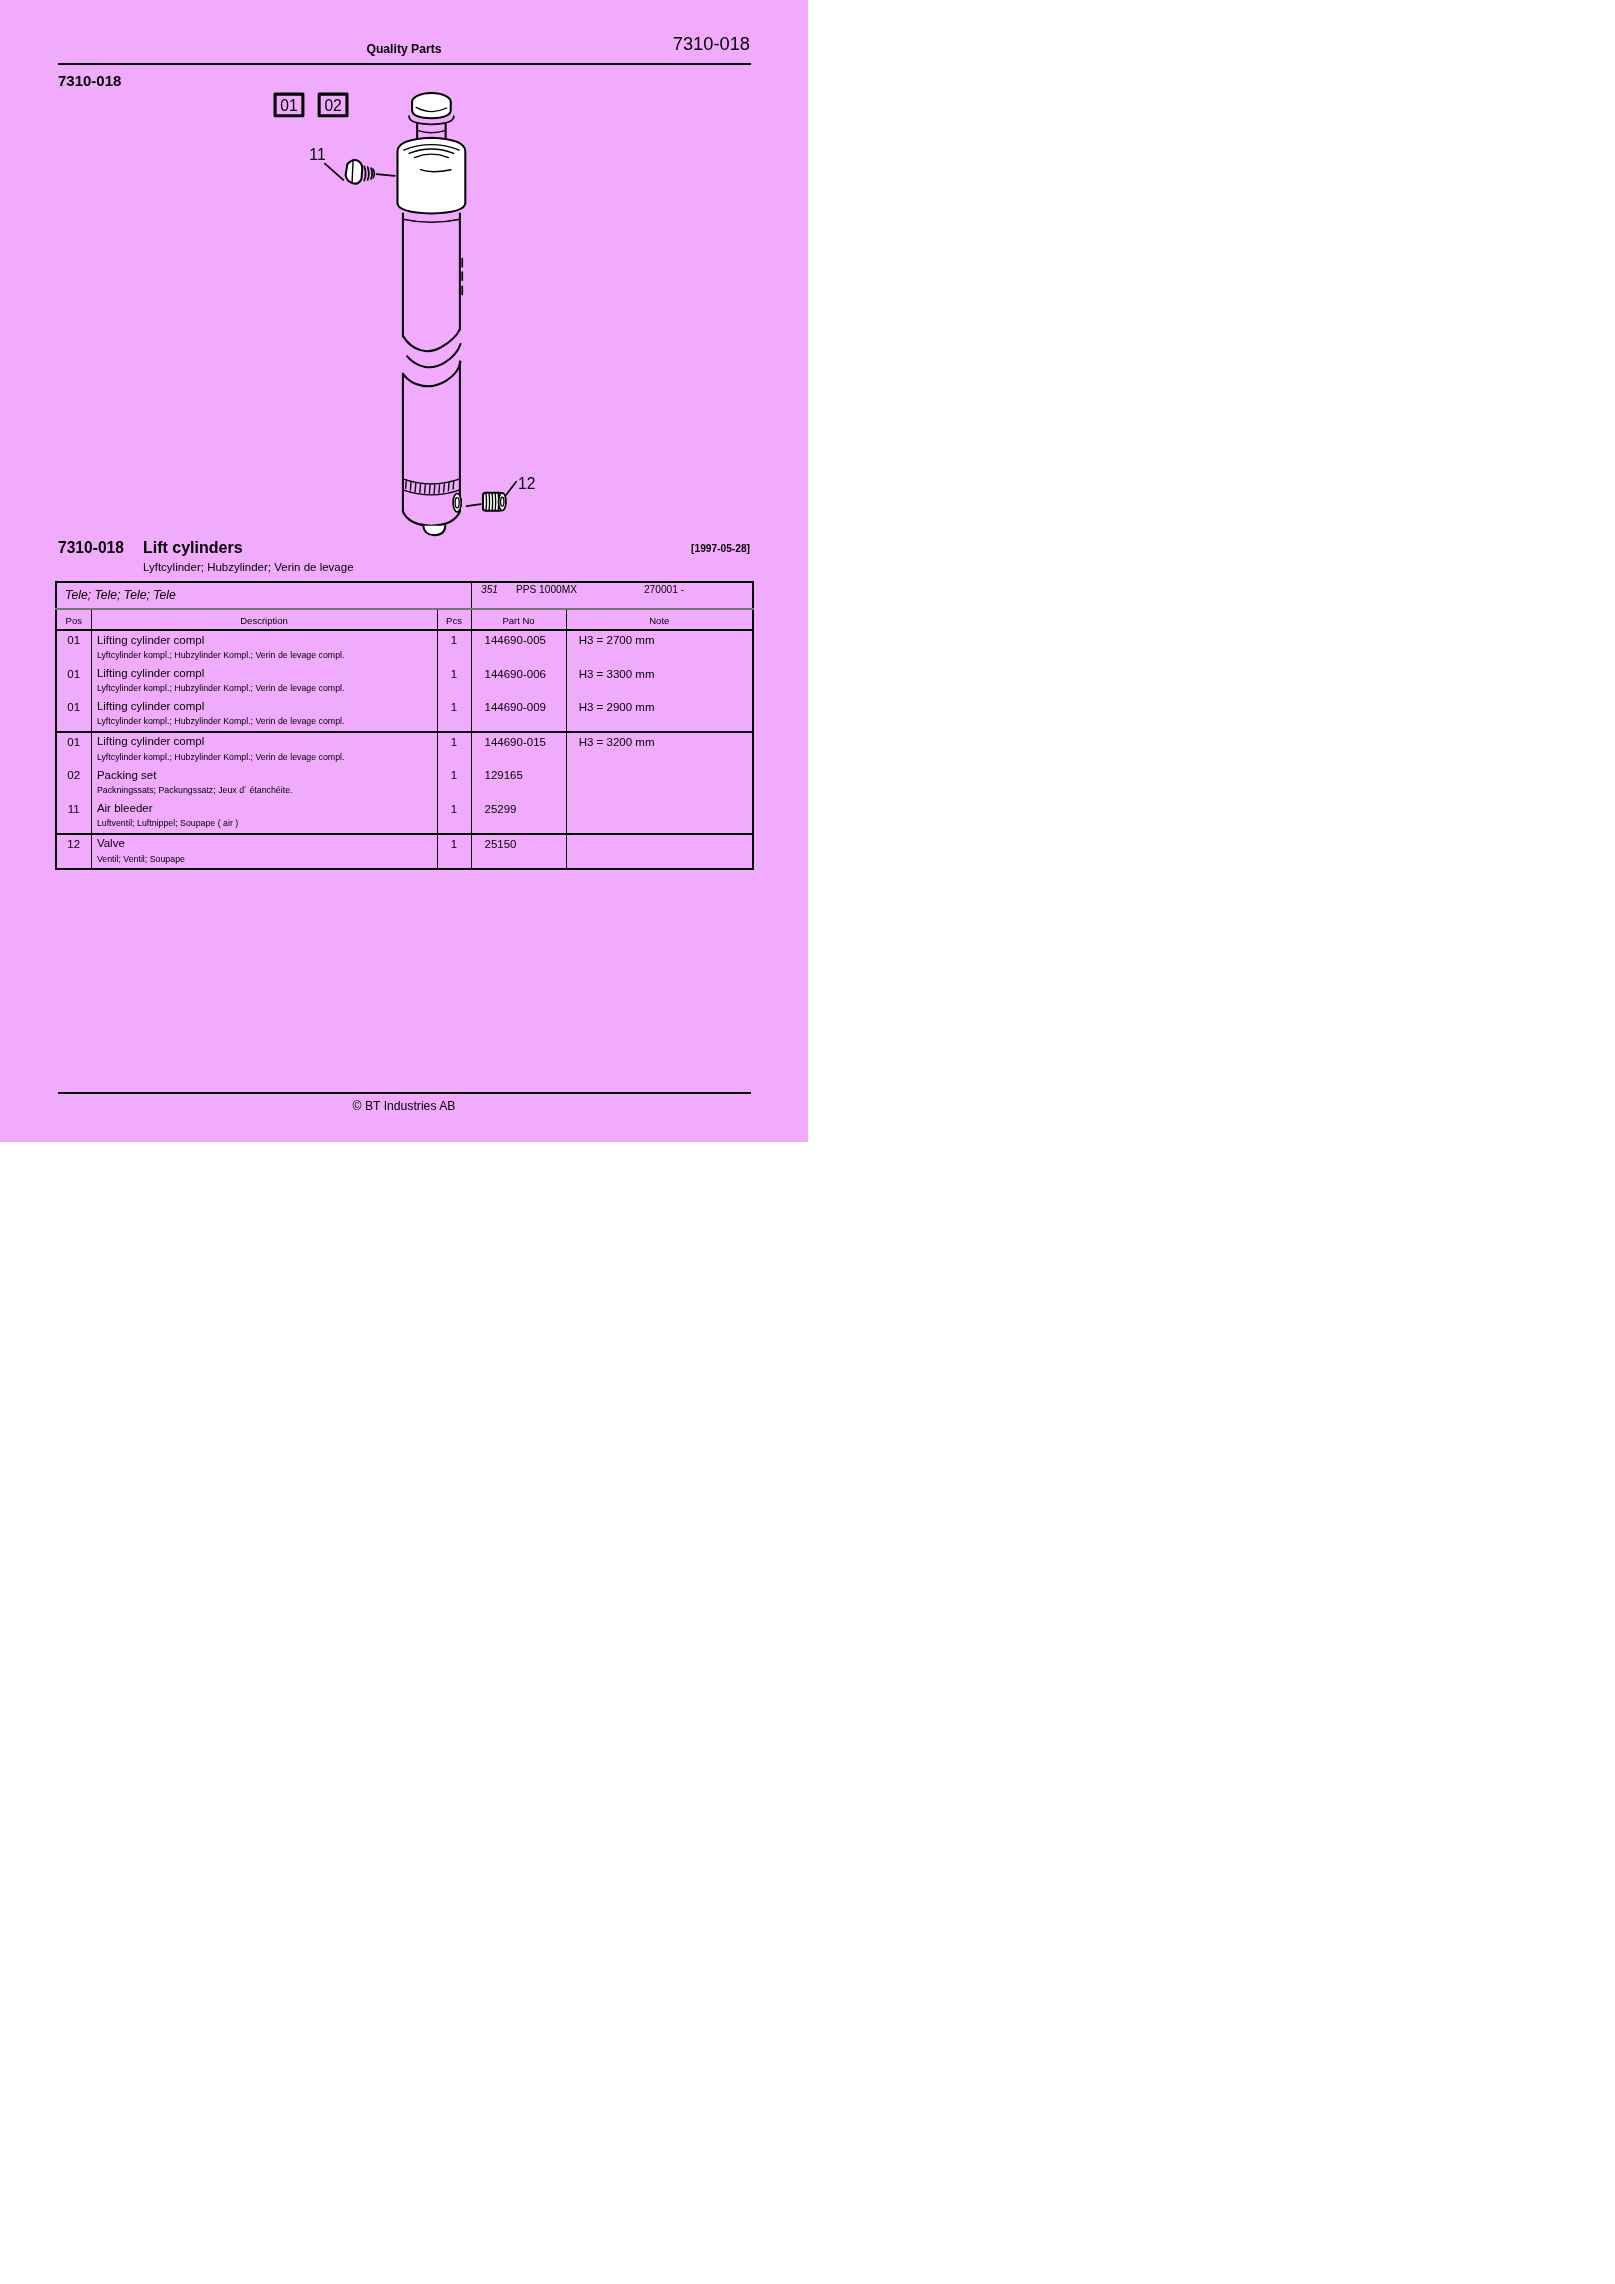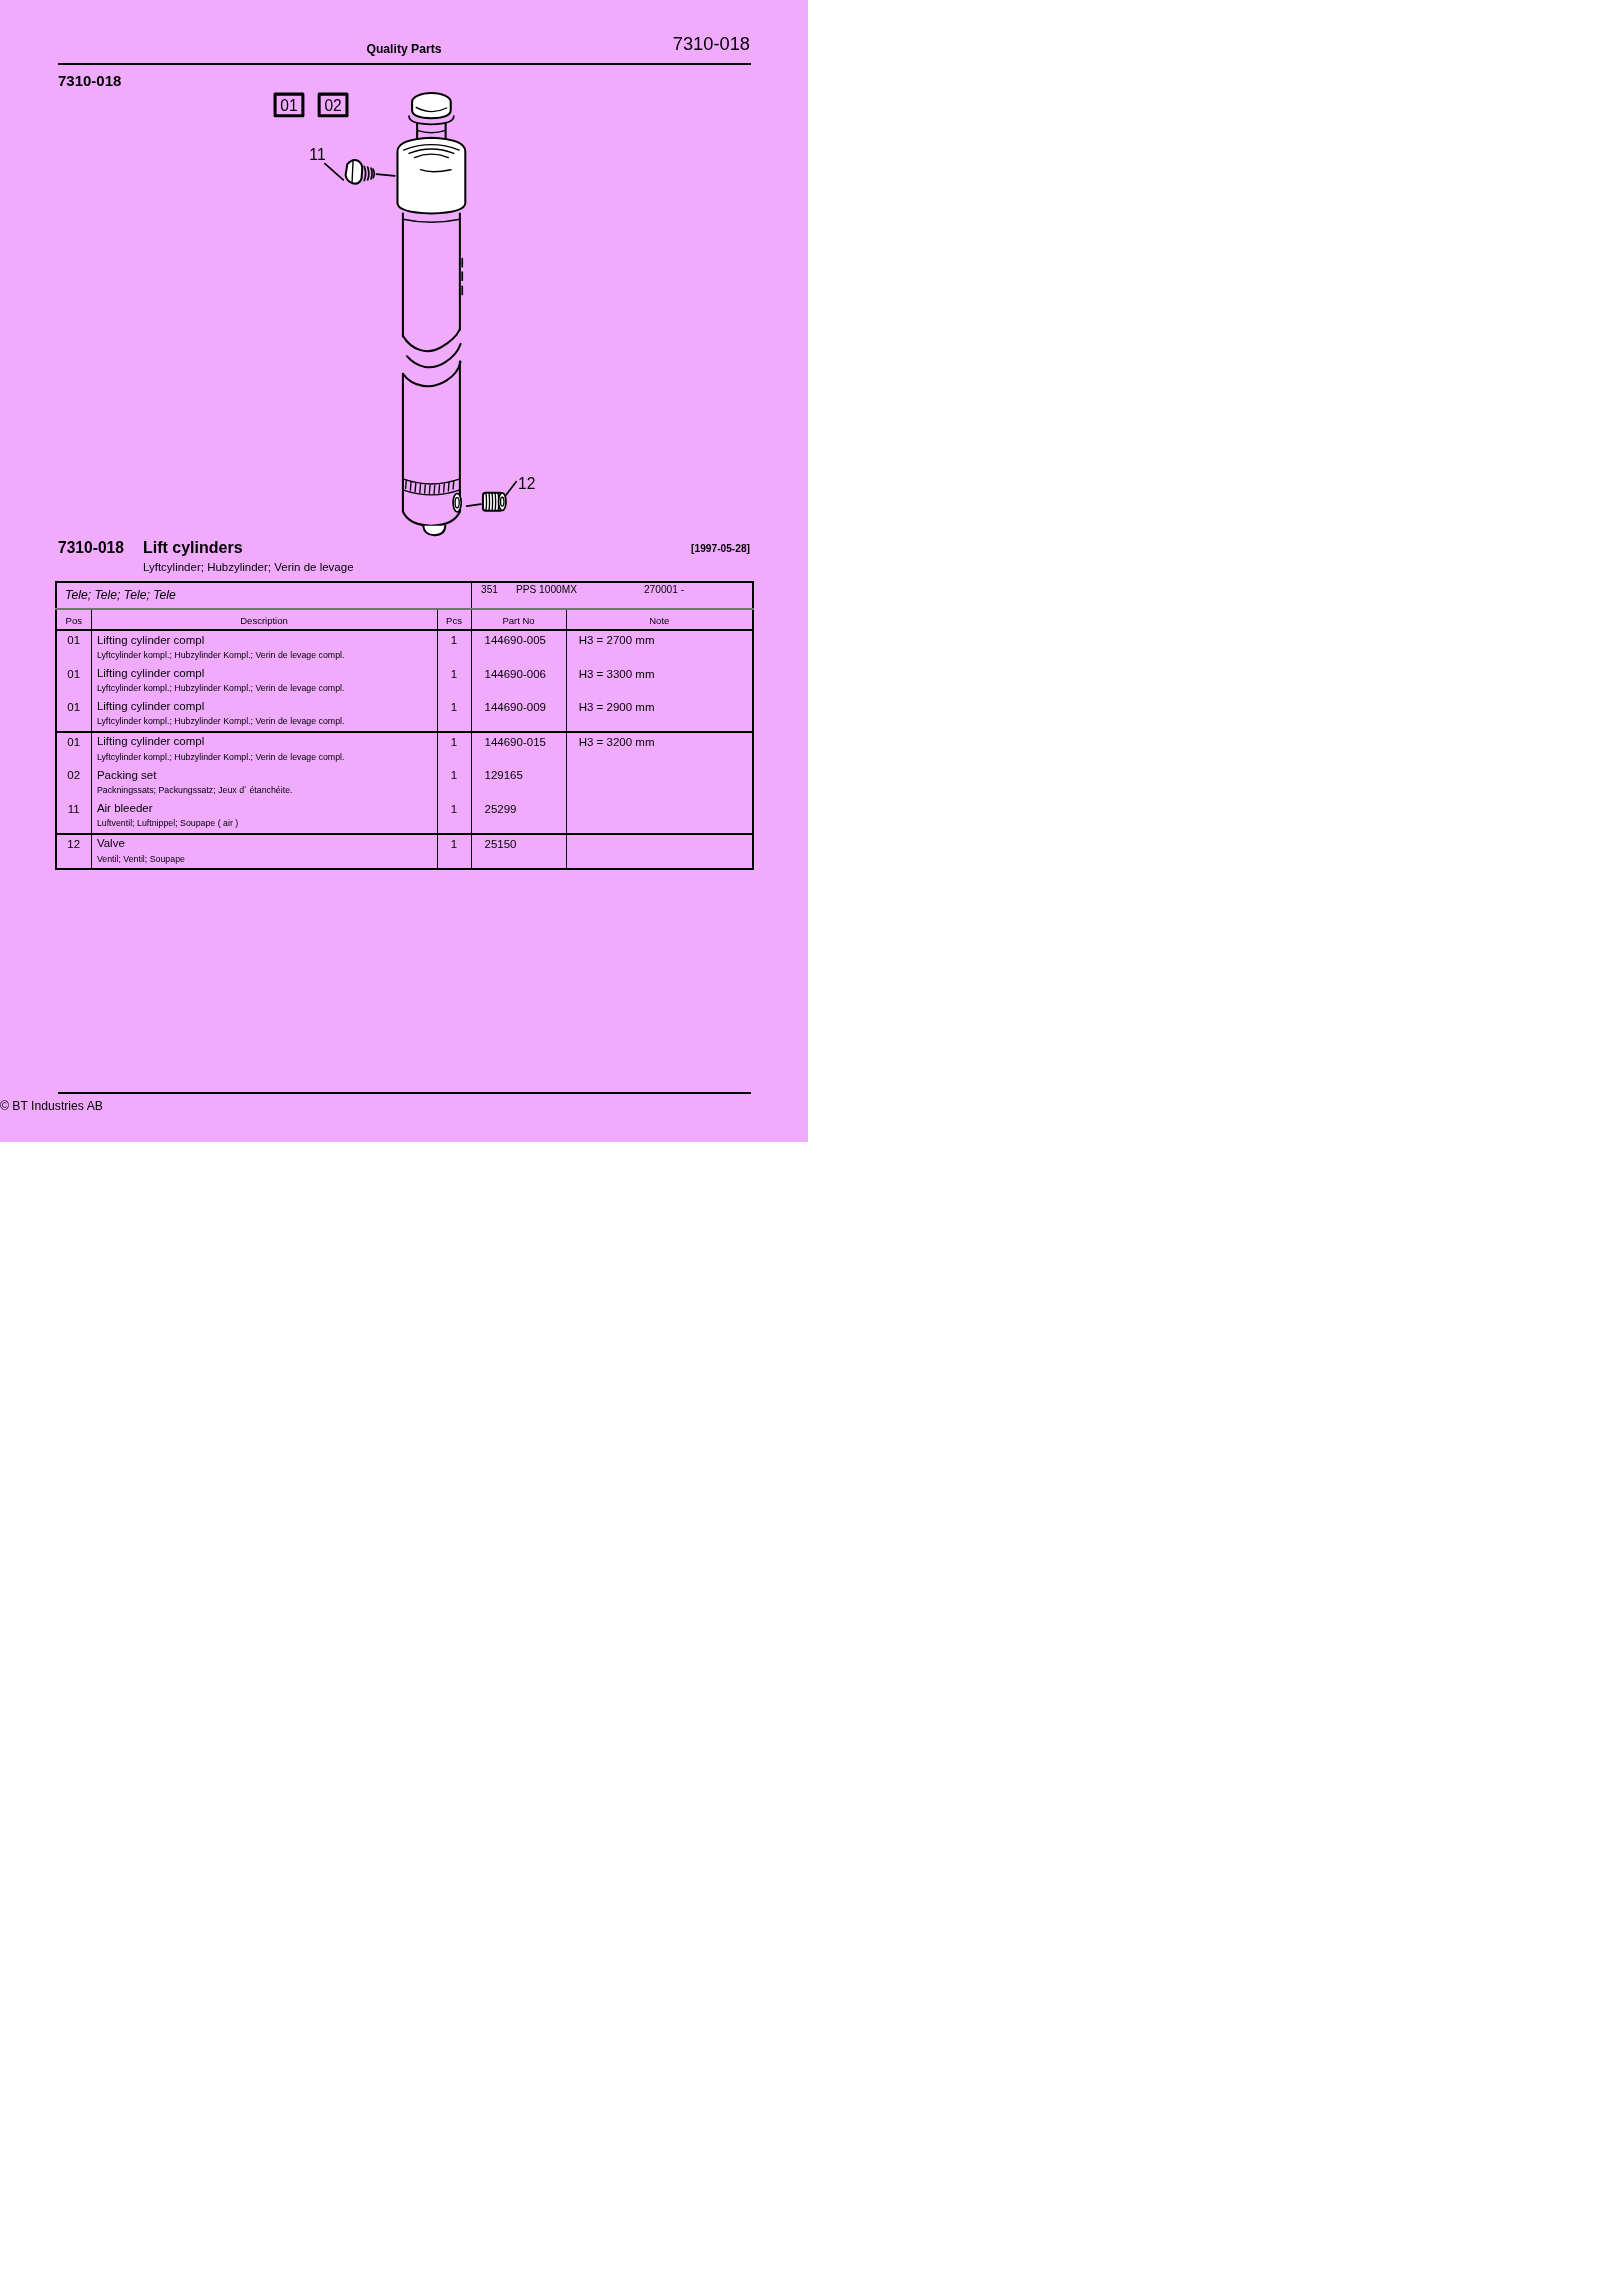--- a/index.html
+++ b/index.html
@@ -26,38 +26,38 @@
   .section-subtitle { position:absolute; top:561px; left:143px; font-size:11.5px; }
 
   
   table.parts { position:absolute; top:581px; left:55px; width:696px;
     border-collapse:collapse; table-layout:fixed; }
   table.parts { border:2px solid #000; }
   td, th { margin:0; }
   tr.band td { border-bottom:2px solid #737373; }
   td.band-left { font-style:italic; font-size:12.2px; padding:5.4px 0 6.1px 8.1px; }
   td.band-right { border-left:1.4px solid #000; font-size:10.2px; padding-left:9.5px; white-space:nowrap; }
-  .band-right .b-code { margin-right:15px; }
+  .band-right .b-code { margin-right:15px;font-style:italic; }
   .band-right .b-serial { margin-left:64px; }
   tr.head th { font-weight:normal; font-size:9.5px; padding:4.1px 0 3.4px 0;
     border-bottom:2.7px double #000; border-left:1.4px solid #000; text-align:center; }
   tr.head th:first-child { border-left:none; }
   tbody td { border-left:1.4px solid #000; vertical-align:top; }
   tbody td:first-child { border-left:none; }
   tbody tr.sep td { border-top:2px solid #000; }
   td.pos, td.pcs { text-align:center; font-size:11.5px; padding-top:3.4px; }
   td.desc { padding:2.7px 2.7px 4.1px 5.4px; }
   .desc .main { font-size:11.5px; line-height:13.6px; }
   .desc .sub { font-size:8.8px; line-height:10.2px; margin-top:2.7px; }
   td.part { font-size:11.5px; padding:3.4px 0 0 13px; white-space:nowrap; }
   td.note { font-size:11.5px; padding:3.4px 0 0 12.2px; white-space:nowrap;margin-top:8px; }
 
   
   .footer-rule { position:absolute; top:1092px; left:58px; width:693px; height:2px; background:#000; }
-  .footer-text { position:absolute; top:1099px; left:0; width:808px; text-align:left; font-size:12.2px; }
+  .footer-text { position:absolute; top:1099px; left:0; width:808px; text-align:center; font-size:12.2px; }
 </style>
 </head>
 <body>
 
 <div class="page">
 
   <div class="header-title">Quality Parts</div>
   <div class="page-ref">7310-018</div>
   <div class="top-rule"></div>
   <div class="doc-ref">7310-018</div>

